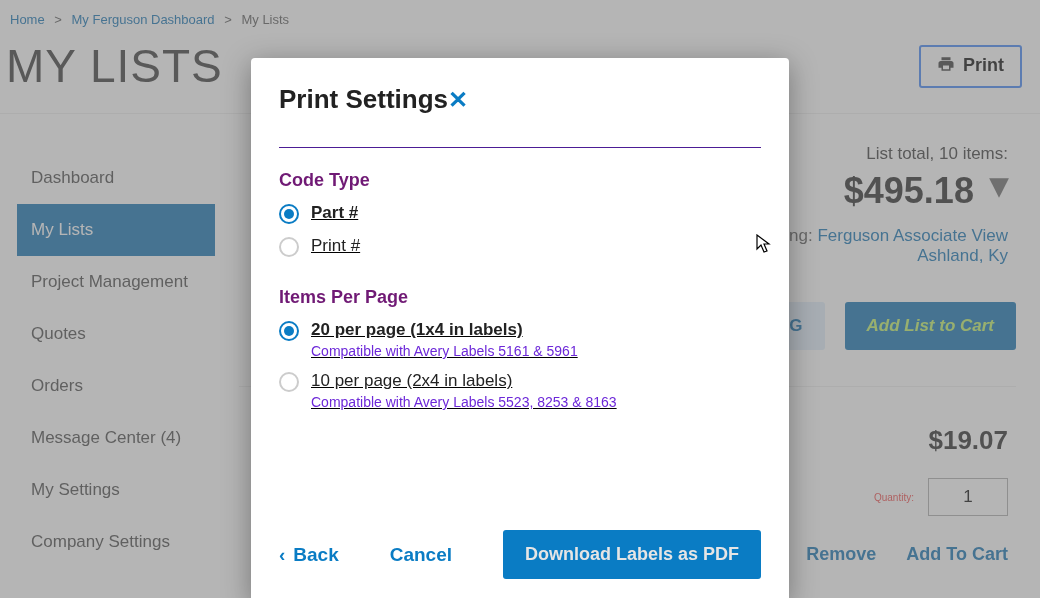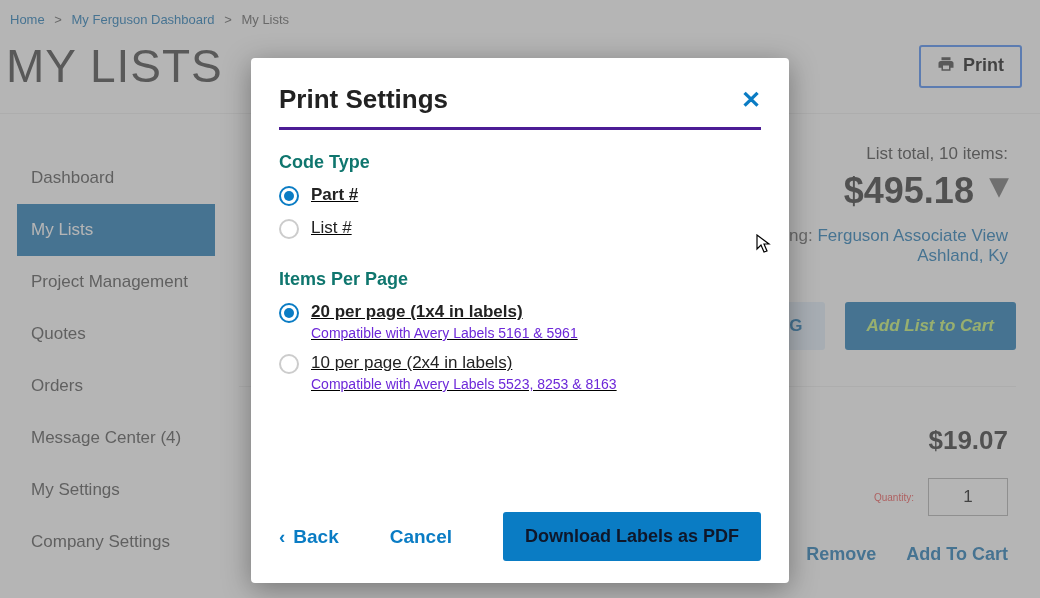--- a/index.html
+++ b/index.html
@@ -167,40 +167,39 @@
     background: #fff;
     width: 538px;
     margin-top: 58px;
     border-radius: 4px;
     box-shadow: 0 6px 28px rgba(0,0,0,0.35);
     padding: 26px 28px 22px 28px;
     position: relative;
   }
   .modal-header {
     display: flex;
-    justify-content: space-between;
-    align-items: center;
-    border-bottom: 3px solid #4c1d95;
-    padding-bottom: 12px;
+    align-items: center;
+    border-bottom: 1px solid #4c1d95;
+    padding-bottom: 32px;
   }
   .modal-title {
     font-size: 26px;
     font-weight: 700;
     color: #222;
   }
   .close-x {
     color: #0a7cc4;
     font-size: 24px;
     cursor: pointer;
     font-weight: 700;
   }
   .section-label {
     font-size: 18px;
     font-weight: 700;
-    color: #0f766e;
+    color: #701a75;
     margin-top: 22px;
   }
   .radio-row {
     display: flex;
     align-items: flex-start;
     gap: 12px;
     margin-top: 12px;
     cursor: pointer;
     text-decoration: underline;
   }
@@ -246,21 +245,21 @@
     gap: 8px;
   }
   .cancel-link {
     color: #0a7cc4;
     font-size: 19px;
     font-weight: 600;
     cursor: pointer;
   }
   .download-btn {
     background: #0a7cc4;
-    color: #0f172a;
+    color: #e5e5e5;
     font-size: 18px;
     font-weight: 600;
     border: none;
     padding: 14px 22px;
     border-radius: 3px;
     cursor: pointer;
   }
   .cursor {
     position: absolute;
     left: 756px;
@@ -350,21 +349,21 @@
     </div>
 
     <div class="section-label">Code Type</div>
 
     <div class="radio-row">
       <div class="radio selected"></div>
       <div class="radio-text bold">Part #</div>
     </div>
     <div class="radio-row">
       <div class="radio"></div>
-      <div class="radio-text">List #</div>
+      <div class="radio-text">Print #</div>
     </div>
 
     <div class="section-label" style="margin-top:30px">Items Per Page</div>
 
     <div class="radio-row">
       <div class="radio selected"></div>
       <div>
         <div class="radio-text bold">20 per page (1x4 in labels)</div>
         <div class="radio-sub">Compatible with Avery Labels 5161 &amp; 5961</div>
       </div>

